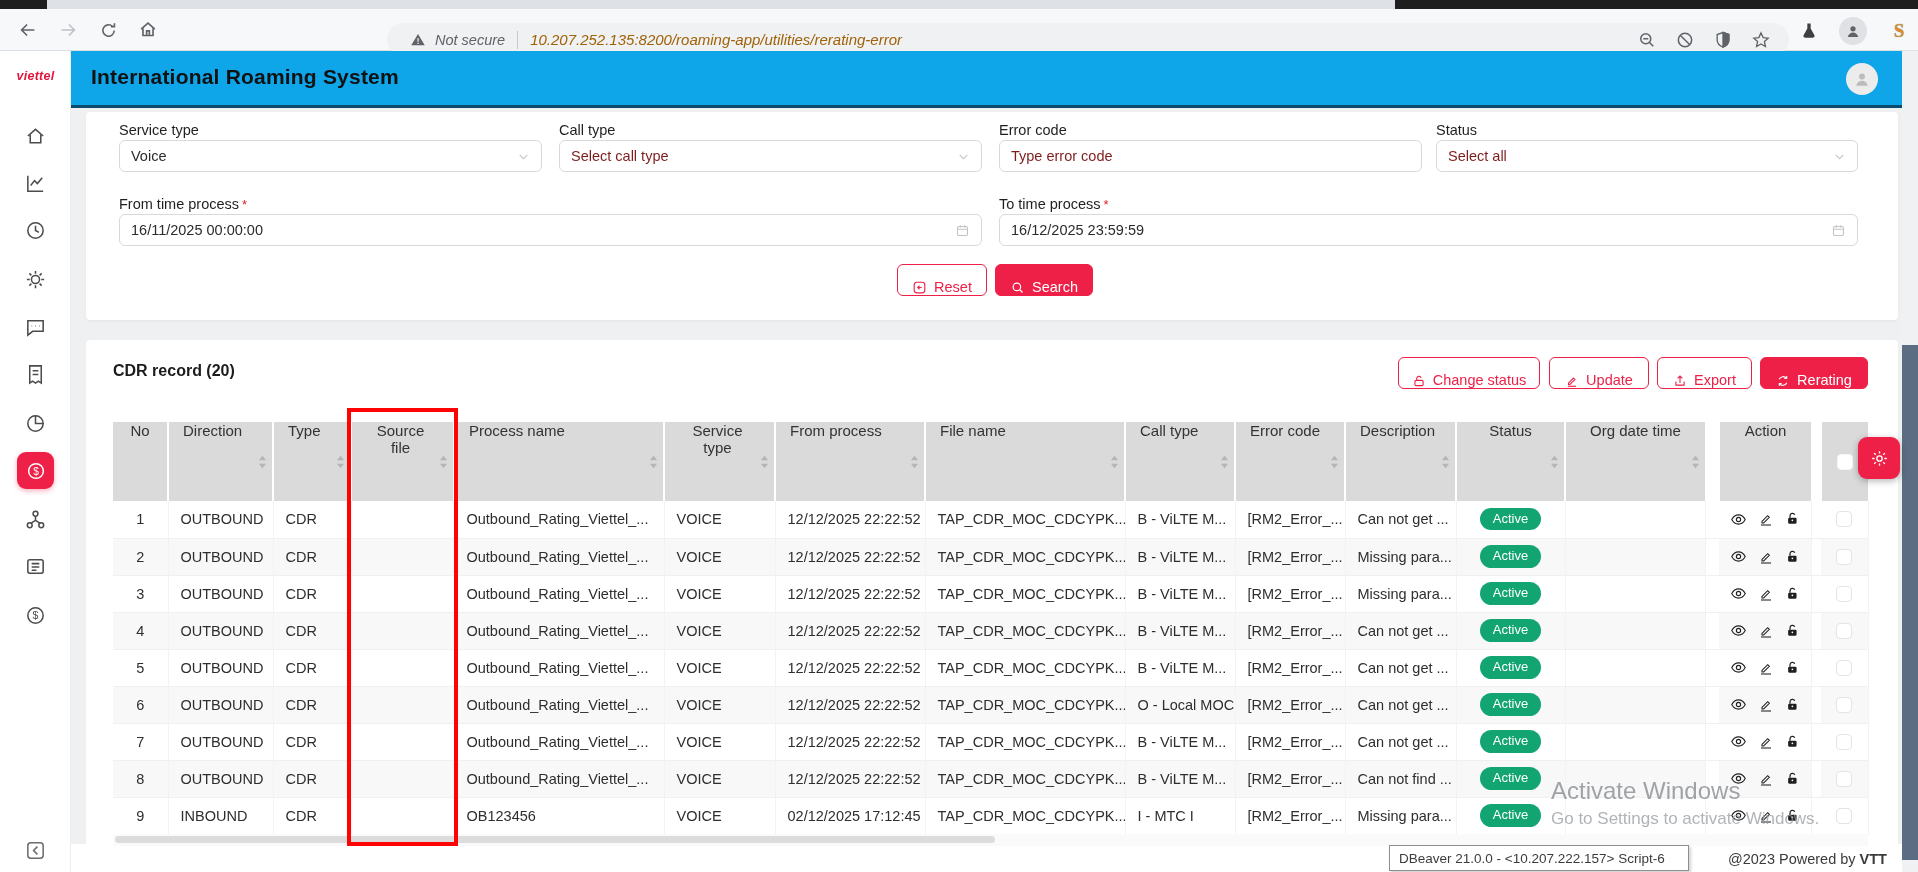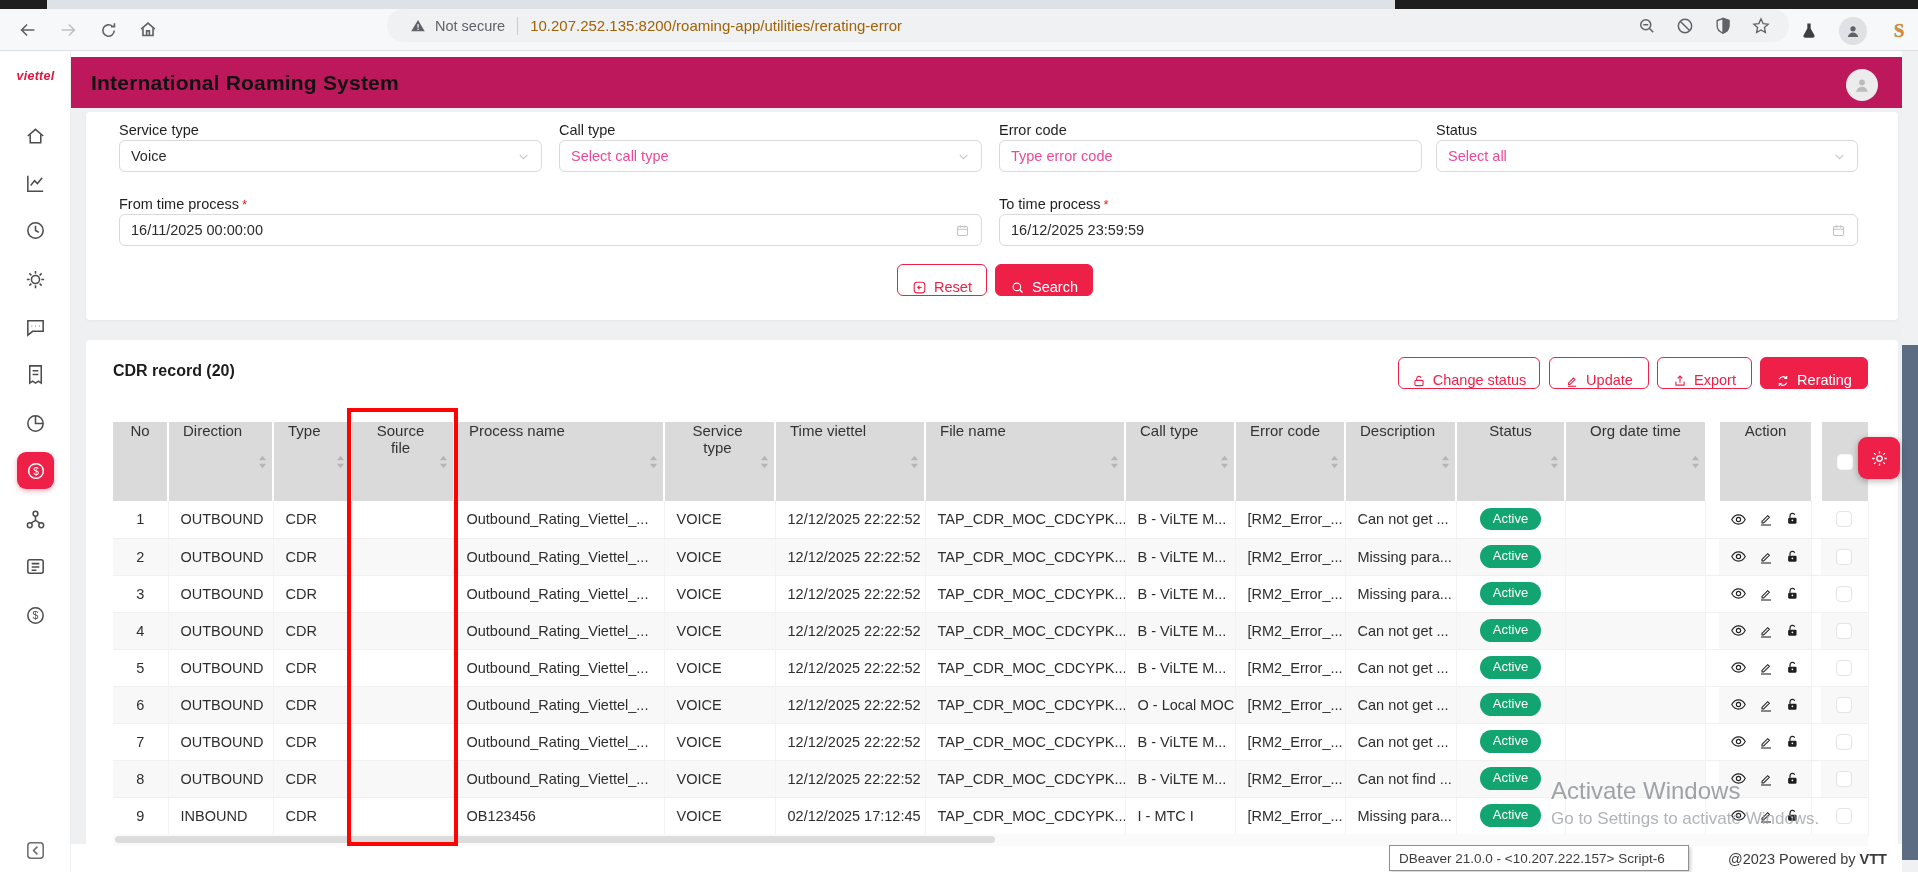--- a/index.html
+++ b/index.html
@@ -11,32 +11,32 @@
   svg { display:block; }
 
   
   .topstrip { position:absolute; left:0; top:0; width:1918px; height:9px; background:#dee1e6; }
   .topstrip .tl { position:absolute; left:0; top:0; width:47px; height:9px; background:#1e1e1e; }
   .topstrip .tr { position:absolute; left:1395px; top:0; width:523px; height:9px; background:#1e1e1e; }
 
   
   .browserbar { position:absolute; left:0; top:9px; width:1918px; height:42px; background:#f7f8f9; border-bottom:1px solid #dcdfe3; }
   .navicon { position:absolute; top:7px; width:28px; height:28px; display:flex; align-items:center; justify-content:center; }
-  .addresspill { position:absolute; left:387px; top:0; width:1402px; height:33px; background:#eff1f3; border-radius:17px; display:flex; align-items:center; }
+  .addresspill { position:absolute; left:387px; top:14px; width:1402px; height:33px; background:#eff1f3; border-radius:17px; display:flex; align-items:center;font-style:italic; }
   .warn { margin-left:22px; }
   .notsecure { font-size:14.5px; color:#5f6368; margin-left:8px; white-space:nowrap; }
   .urlsep { width:1px; height:18px; background:#c7cace; margin:0 12px; }
   .urltext { font-size:15px; color:#a16207; white-space:nowrap; }
   .pillicons { margin-left:auto; display:flex; align-items:center; gap:18px; padding-right:18px; }
   .outericon { position:absolute; top:7px; width:30px; height:30px; display:flex; align-items:center; justify-content:center; }
   .slogo { font-family:"Liberation Serif", serif; font-weight:bold; font-size:19px; color:#e8882d; text-shadow:0 0 1px #1f9e8e; }
   .tavatar { width:28px; height:28px; border-radius:50%; background:#dfe1e5; display:flex; align-items:center; justify-content:center; }
 
   
-  .appheader { position:absolute; left:71px; top:57px; width:1847px; height:57px; background:#be185d; border-bottom:5px solid #0c4a6e; }
+  .appheader { position:absolute; left:71px; top:51px; width:1847px; height:57px; background:#0ea5e9; border-bottom:3px solid #0c4a6e; }
   .apptitle { position:absolute; left:20px; top:14px; font-size:21px; font-weight:bold; color:#111; letter-spacing:.2px; }
   .appavatar { position:absolute; right:40px; top:12px; width:32px; height:32px; border-radius:50%; background:#ececec; display:flex; align-items:center; justify-content:center; }
 
   
   .sidebar { position:absolute; left:0; top:51px; width:71px; height:821px; background:#fff; border-right:1px solid #ededed; }
   .brandlogo { position:absolute; left:0; top:18px; width:71px; text-align:center; color:#e0173f; font-size:12.5px; font-weight:bold; font-style:italic; letter-spacing:.3px; }
   .sideicon { position:absolute; left:24px; width:23px; height:23px; }
   .sideactive { position:absolute; left:17px; top:401px; width:37px; height:37px; border-radius:9px; background:var(--accent); display:flex; align-items:center; justify-content:center; box-shadow:0 2px 5px rgba(238,32,72,.35); }
 
   :root { --accent:#ee2048; --green:#12a572; }
@@ -47,21 +47,21 @@
 
   
   .scrolltrack { position:absolute; left:1902px; top:51px; width:16px; height:821px; background:#f0f1f3; }
   .scrollthumb { position:absolute; left:1902px; top:345px; width:16px; height:515px; background:#5c6d83; }
 
   
   .filtercard { position:absolute; left:86px; top:112px; width:1812px; height:208px; background:#fff; border-radius:4px; box-shadow:0 1px 3px rgba(0,0,0,.05); }
   .flabel { position:absolute; font-size:14.5px; color:#1f1f1f; }
   .req { color:#e02020; margin-left:3px; font-size:13px; }
   .finput { position:absolute; height:32px; border:1px solid #d9d9d9; border-radius:6px; background:#fff; display:flex; align-items:center; font-size:14.5px; color:#2b2b2b; padding:0 11px; }
-  .ph { color:#ec4899; }
+  .ph { color:#7f1d1d; }
   .tail { margin-left:auto; display:flex; align-items:center; color:#c9c9c9; }
   .btn { position:absolute; height:32px; display:flex; align-items:flex-end; justify-content:center; gap:7px; border-radius:6px; font-size:14.5px; cursor:pointer; }
   .btn-outline { border:1px solid var(--accent); color:var(--accent); background:#fff; }
   .btn-fill { background:var(--accent); color:#fff; border:1px solid var(--accent); }
 
   
   .cdrcard { position:absolute; left:86px; top:340px; width:1812px; height:532px; background:#fff; border-radius:4px 4px 0 0; }
   .cdrtitle { position:absolute; left:27px; top:22px; font-size:16px; font-weight:bold; color:#1c1c1c; }
 
   
@@ -448,21 +448,21 @@
               <div class="th-inner">
                 <span>Service type</span>
                 <svg class="sorticon" width="9" height="15" viewBox="0 0 10 16" fill="#b5b5b5">
                   <path d="M5 1 9 6H1z"></path>
                   <path d="M1 10h8L5 15z"></path>
                 </svg>
               </div>
             </th>
             <th>
               <div class="th-inner">
-                <span>Time viettel</span>
+                <span>From process</span>
                 <svg class="sorticon" width="9" height="15" viewBox="0 0 10 16" fill="#b5b5b5">
                   <path d="M5 1 9 6H1z"></path>
                   <path d="M1 10h8L5 15z"></path>
                 </svg>
               </div>
             </th>
             <th>
               <div class="th-inner">
                 <span>File name</span>
                 <svg class="sorticon" width="9" height="15" viewBox="0 0 10 16" fill="#b5b5b5">

